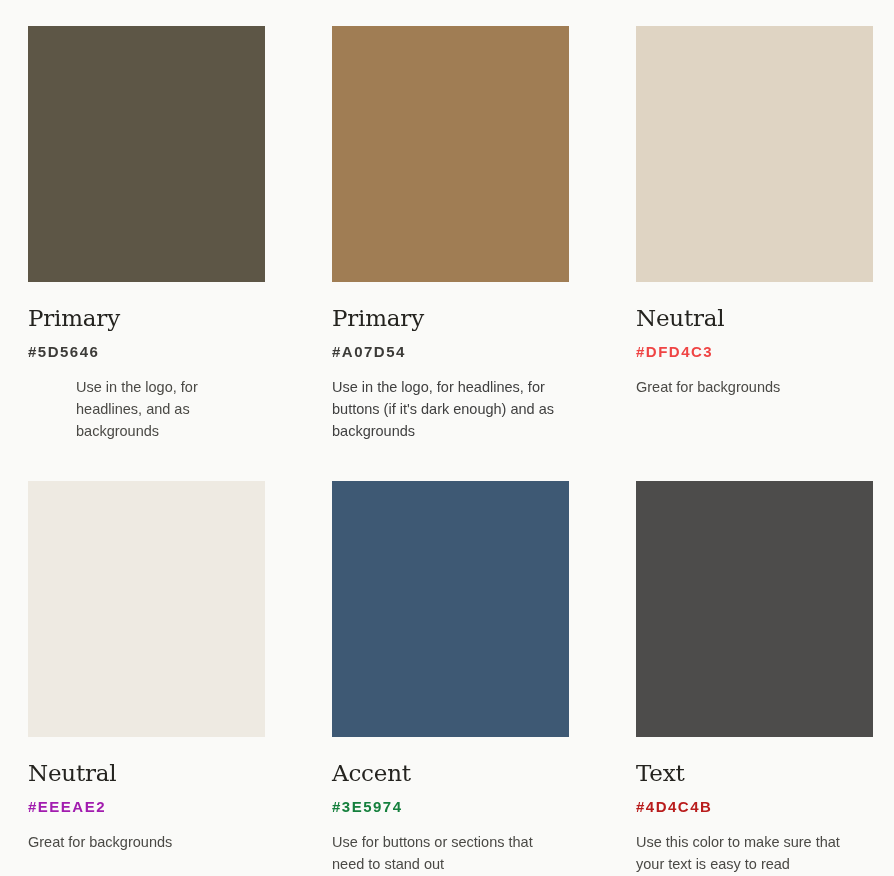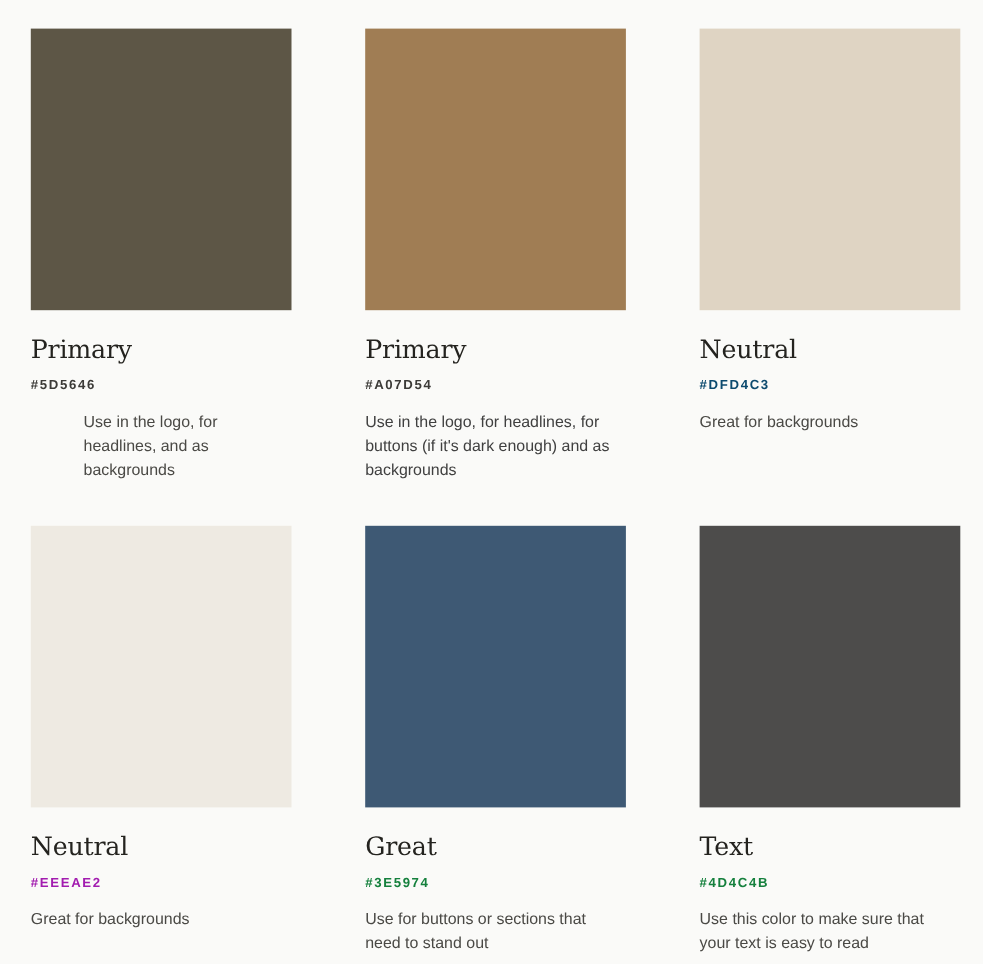--- a/index.html
+++ b/index.html
@@ -39,21 +39,21 @@
     font-size: 23px;
     font-weight: 400;
     line-height: 1;
     color: #24231F;
     margin-top: 25px;
     letter-spacing: -0.2px;
   }
 
   .swatch-hex {
     font-family: "Liberation Sans", sans-serif;
-    font-size: 12px;
+    font-size: 15px;
     font-weight: 700;
     letter-spacing: 1.5px;
     color: #3C3B38;
     margin-top: 13px;
   }
 
   .swatch-desc {
     font-family: "Liberation Sans", sans-serif;
     font-size: 14.5px;
     font-weight: 400;
@@ -83,38 +83,38 @@
   <section class="swatch-card">
     <div class="swatch-chip" style="background: rgb(160, 125, 84);"></div>
     <h2 class="swatch-name" style="color: rgb(36, 35, 31);">Primary</h2>
     <div class="swatch-hex" style="color: rgb(60, 59, 56);">#A07D54</div>
     <p class="swatch-desc" style="color: #404040;">Use in the logo, for headlines, for buttons (if it's dark enough) and as backgrounds</p>
   </section>
 
   <section class="swatch-card">
     <div class="swatch-chip" style="background: rgb(223, 212, 195);"></div>
     <h2 class="swatch-name" style="color: rgb(36, 35, 31);">Neutral</h2>
-    <div class="swatch-hex" style="color: #0c4a6e;">#DFD4C3</div>
+    <div class="swatch-hex" style="color: #ef4444;">#DFD4C3</div>
     <p class="swatch-desc" style="color: rgb(74, 73, 69);">Great for backgrounds</p>
   </section>
 
   <section class="swatch-card row-2">
     <div class="swatch-chip" style="background: rgb(238, 234, 226);"></div>
     <h2 class="swatch-name" style="color: rgb(36, 35, 31);">Neutral</h2>
     <div class="swatch-hex" style="color: #a21caf;">#EEEAE2</div>
     <p class="swatch-desc" style="color: rgb(74, 73, 69);">Great for backgrounds</p>
   </section>
 
   <section class="swatch-card row-2">
     <div class="swatch-chip" style="background: rgb(62, 89, 116);"></div>
-    <h2 class="swatch-name" style="color: rgb(36, 35, 31);">Great</h2>
+    <h2 class="swatch-name" style="color: rgb(36, 35, 31);">Accent</h2>
     <div class="swatch-hex" style="color: #15803d;">#3E5974</div>
     <p class="swatch-desc" style="color: rgb(74, 73, 69);">Use for buttons or sections that need to stand out</p>
   </section>
 
   <section class="swatch-card row-2">
     <div class="swatch-chip" style="background: rgb(77, 76, 75);"></div>
     <h2 class="swatch-name" style="color: rgb(36, 35, 31);">Text</h2>
-    <div class="swatch-hex" style="color: #15803d;">#4D4C4B</div>
+    <div class="swatch-hex" style="color: #b91c1c;">#4D4C4B</div>
     <p class="swatch-desc" style="color: rgb(74, 73, 69);">Use this color to make sure that your text is easy to read</p>
   </section>
 
 </main>
 
 </body></html>

